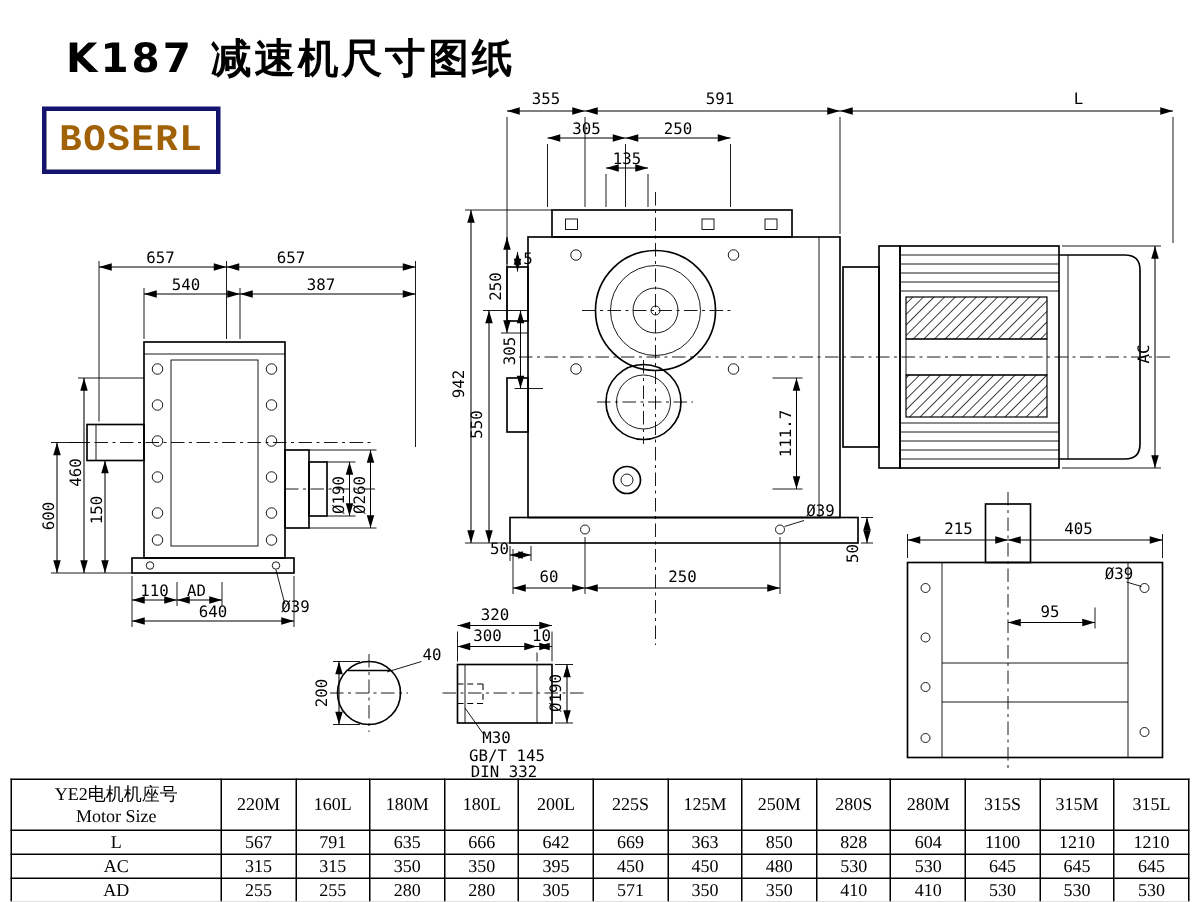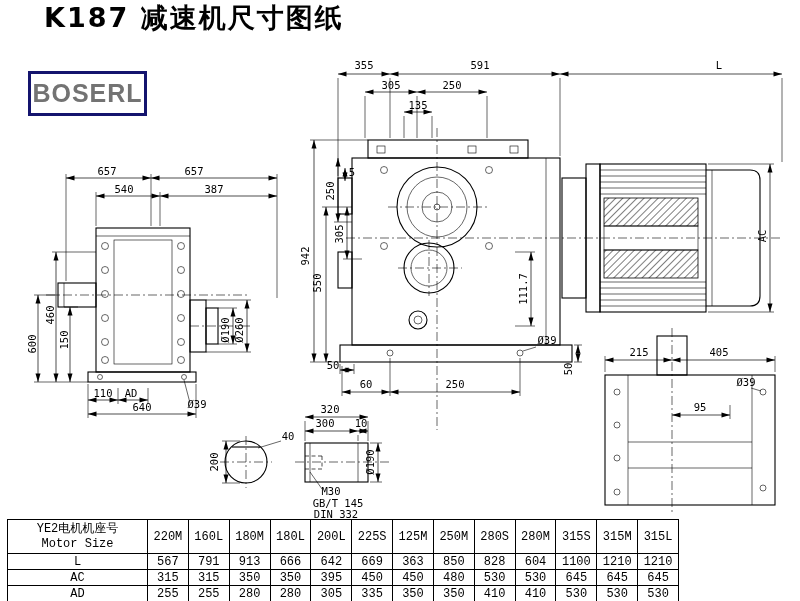--- a/index.html
+++ b/index.html
@@ -1,36 +1,36 @@
 <!DOCTYPE html>
 <html><head>
 <meta charset="utf-8">
 <style>
   * { margin:0; padding:0; box-sizing:border-box; }
   html,body { background:#fff; }
   body { width:800px; height:601px; font-family:"DejaVu Sans","Liberation Sans",sans-serif; color:#000; }
   .page { position:relative; width:800px; height:601px; background:#fff; overflow:hidden; }
 
-  .title { position:absolute; left:44px; top:0; font-size:27px; font-weight:bold; letter-spacing:2px; white-space:nowrap; }
+  .title { position:absolute; left:44px; top:21px; font-size:27px; font-weight:bold; letter-spacing:2px; white-space:nowrap; }
 
   .logo { position:absolute; left:28px; top:71px; width:119px; height:45px; border:3px solid #14146e;
           display:flex; align-items:center; justify-content:center; background:#fff; }
-  .logo span { color:#737373; font-size:25px; font-weight:bold; font-family:Liberation Sans, sans-serif; letter-spacing:1px; }
+  .logo span { color:#a16207; font-size:25px; font-weight:bold; font-family:Liberation Mono, monospace; letter-spacing:1px; }
 
   svg.draw { position:absolute; left:0; top:0; }
   .obj  { fill:none; stroke:#000; stroke-width:1.1; }
   .thin { fill:none; stroke:#000; stroke-width:0.6; }
   .dim  { fill:none; stroke:#000; stroke-width:0.7; marker-start:url(#ms); marker-end:url(#me); }
   .cl   { fill:none; stroke:#000; stroke-width:0.6; stroke-dasharray:9 3 2 3; }
   .hid  { fill:none; stroke:#000; stroke-width:0.7; stroke-dasharray:4 2.5; }
   .hatchfill { fill:url(#hatch); stroke:#000; stroke-width:0.8; }
   text.dt { font-family:"DejaVu Sans Mono",monospace; font-size:10.5px; fill:#000; text-anchor:middle; }
 
-  table.dims { position:absolute; left:7px; top:519px; width:672px; border-collapse:collapse; table-layout:fixed;
-               font-family:Liberation Mono, monospace; font-size:12px; background:#fff; }
+  table.dims { position:absolute; left:7px; top:519px; width:786px; border-collapse:collapse; table-layout:fixed;
+               font-family:Liberation Serif, serif; font-size:12px; background:#fff; }
   .dims th,.dims td { border:1px solid #000; text-align:center; vertical-align:middle; padding:0; font-weight:normal; }
   .dims thead th { height:34px; }
   .dims tbody td { height:16px; }
   .dims thead th div { line-height:15px; font-size:12px; }
 </style>
 </head>
 <body>
 
 <div class="page">
 
@@ -335,21 +335,21 @@
         <th>315S</th>
         <th>315M</th>
         <th>315L</th>
       </tr>
     </thead>
     <tbody>
       <tr>
         <td>L</td>
         <td>567</td>
         <td>791</td>
-        <td>913</td>
+        <td>635</td>
         <td>666</td>
         <td>642</td>
         <td>669</td>
         <td>363</td>
         <td>850</td>
         <td>828</td>
         <td>604</td>
         <td>1100</td>
         <td>1210</td>
         <td>1210</td>
@@ -370,21 +370,21 @@
         <td>645</td>
         <td>645</td>
       </tr>
       <tr>
         <td>AD</td>
         <td>255</td>
         <td>255</td>
         <td>280</td>
         <td>280</td>
         <td>305</td>
-        <td>335</td>
+        <td>571</td>
         <td>350</td>
         <td>350</td>
         <td>410</td>
         <td>410</td>
         <td>530</td>
         <td>530</td>
         <td>530</td>
       </tr>
     </tbody>
   </table>

